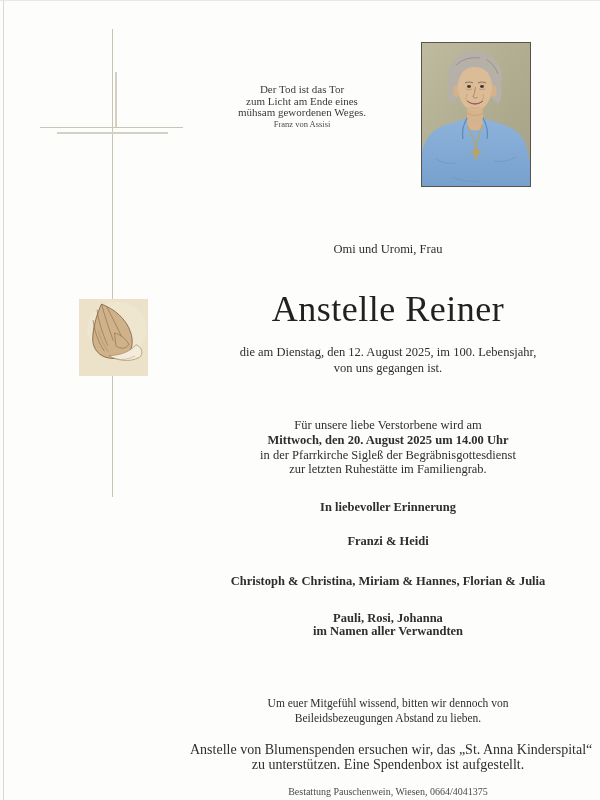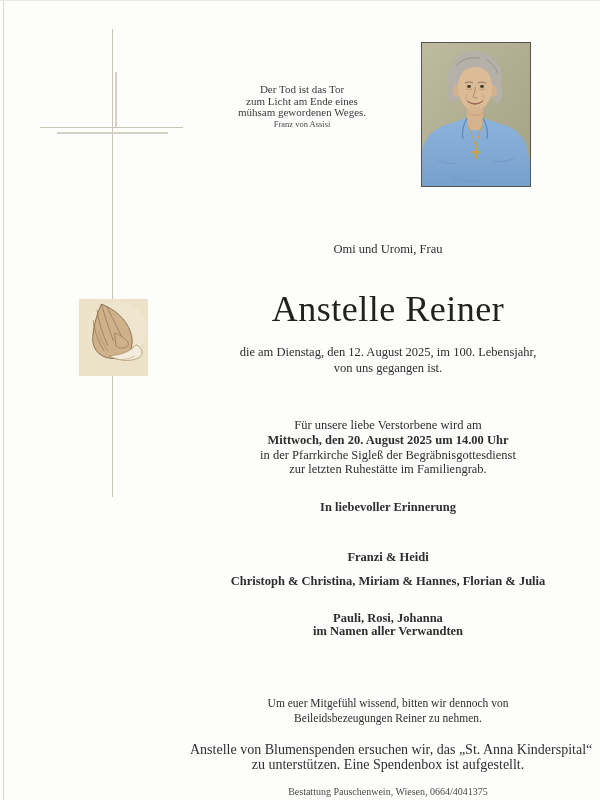--- a/index.html
+++ b/index.html
@@ -29,21 +29,21 @@
   .hands{left:79px;top:299px;width:69px;height:77px;}
   .hands svg{display:block;width:100%;height:100%;}
   
   .col{left:190px;width:396px;}
   .intro{top:242px;font-size:12.5px;line-height:15.5px;}
   .name{top:290px;font-size:36px;line-height:38px;color:#222120;letter-spacing:0.5px;}
   .death{top:344px;font-size:12.5px;line-height:16px;}
   .service{top:394px;font-size:12.5px;line-height:14.8px;margin-top:24px;}
   .bold{font-weight:bold;}
   .mem{font-weight:bold;font-size:12.5px;line-height:14px;}
-  .mem1{top:500px;} .mem2{top:550px;} .mem3{top:574px;} .mem4{top:611px;} .mem5{top:624px;}
+  .mem1{top:500px;} .mem2{top:534px;} .mem3{top:574px;} .mem4{top:611px;} .mem5{top:624px;}
   .condolence{top:696px;font-size:11.5px;line-height:14.5px;}
   .donation{top:743px;font-size:14px;line-height:14.5px;}
   .footerline{top:786px;font-size:10px;color:#4a4a4a;}
 </style>
 </head>
 <body>
 
 <div class="page">
 
   <div class="abs edge-left"></div>
@@ -144,21 +144,21 @@
   </div>
 
   <div class="abs center col mem mem1">In liebevoller Erinnerung</div>
   <div class="abs center col mem mem2">Franzi &amp; Heidi</div>
   <div class="abs center col mem mem3">Christoph &amp; Christina, Miriam &amp; Hannes, Florian &amp; Julia</div>
   <div class="abs center col mem mem4">Pauli, Rosi, Johanna</div>
   <div class="abs center col mem mem5">im Namen aller Verwandten</div>
 
   <div class="abs center col condolence">
     <div>Um euer Mitgefühl wissend, bitten wir dennoch von</div>
-    <div>Beileidsbezeugungen Reiner zu nehmen.</div>
+    <div>Beileidsbezeugungen Abstand zu lieben.</div>
   </div>
 
   <div class="abs center col donation">
     <div>Anstelle von Blumenspenden ersuchen wir, das „St. Anna Kinderspital“</div>
     <div>zu unterstützen. Eine Spendenbox ist aufgestellt.</div>
   </div>
 
   <div class="abs center col footerline">Bestattung Pauschenwein, Wiesen, 0664/4041375</div>
 
 </div>

